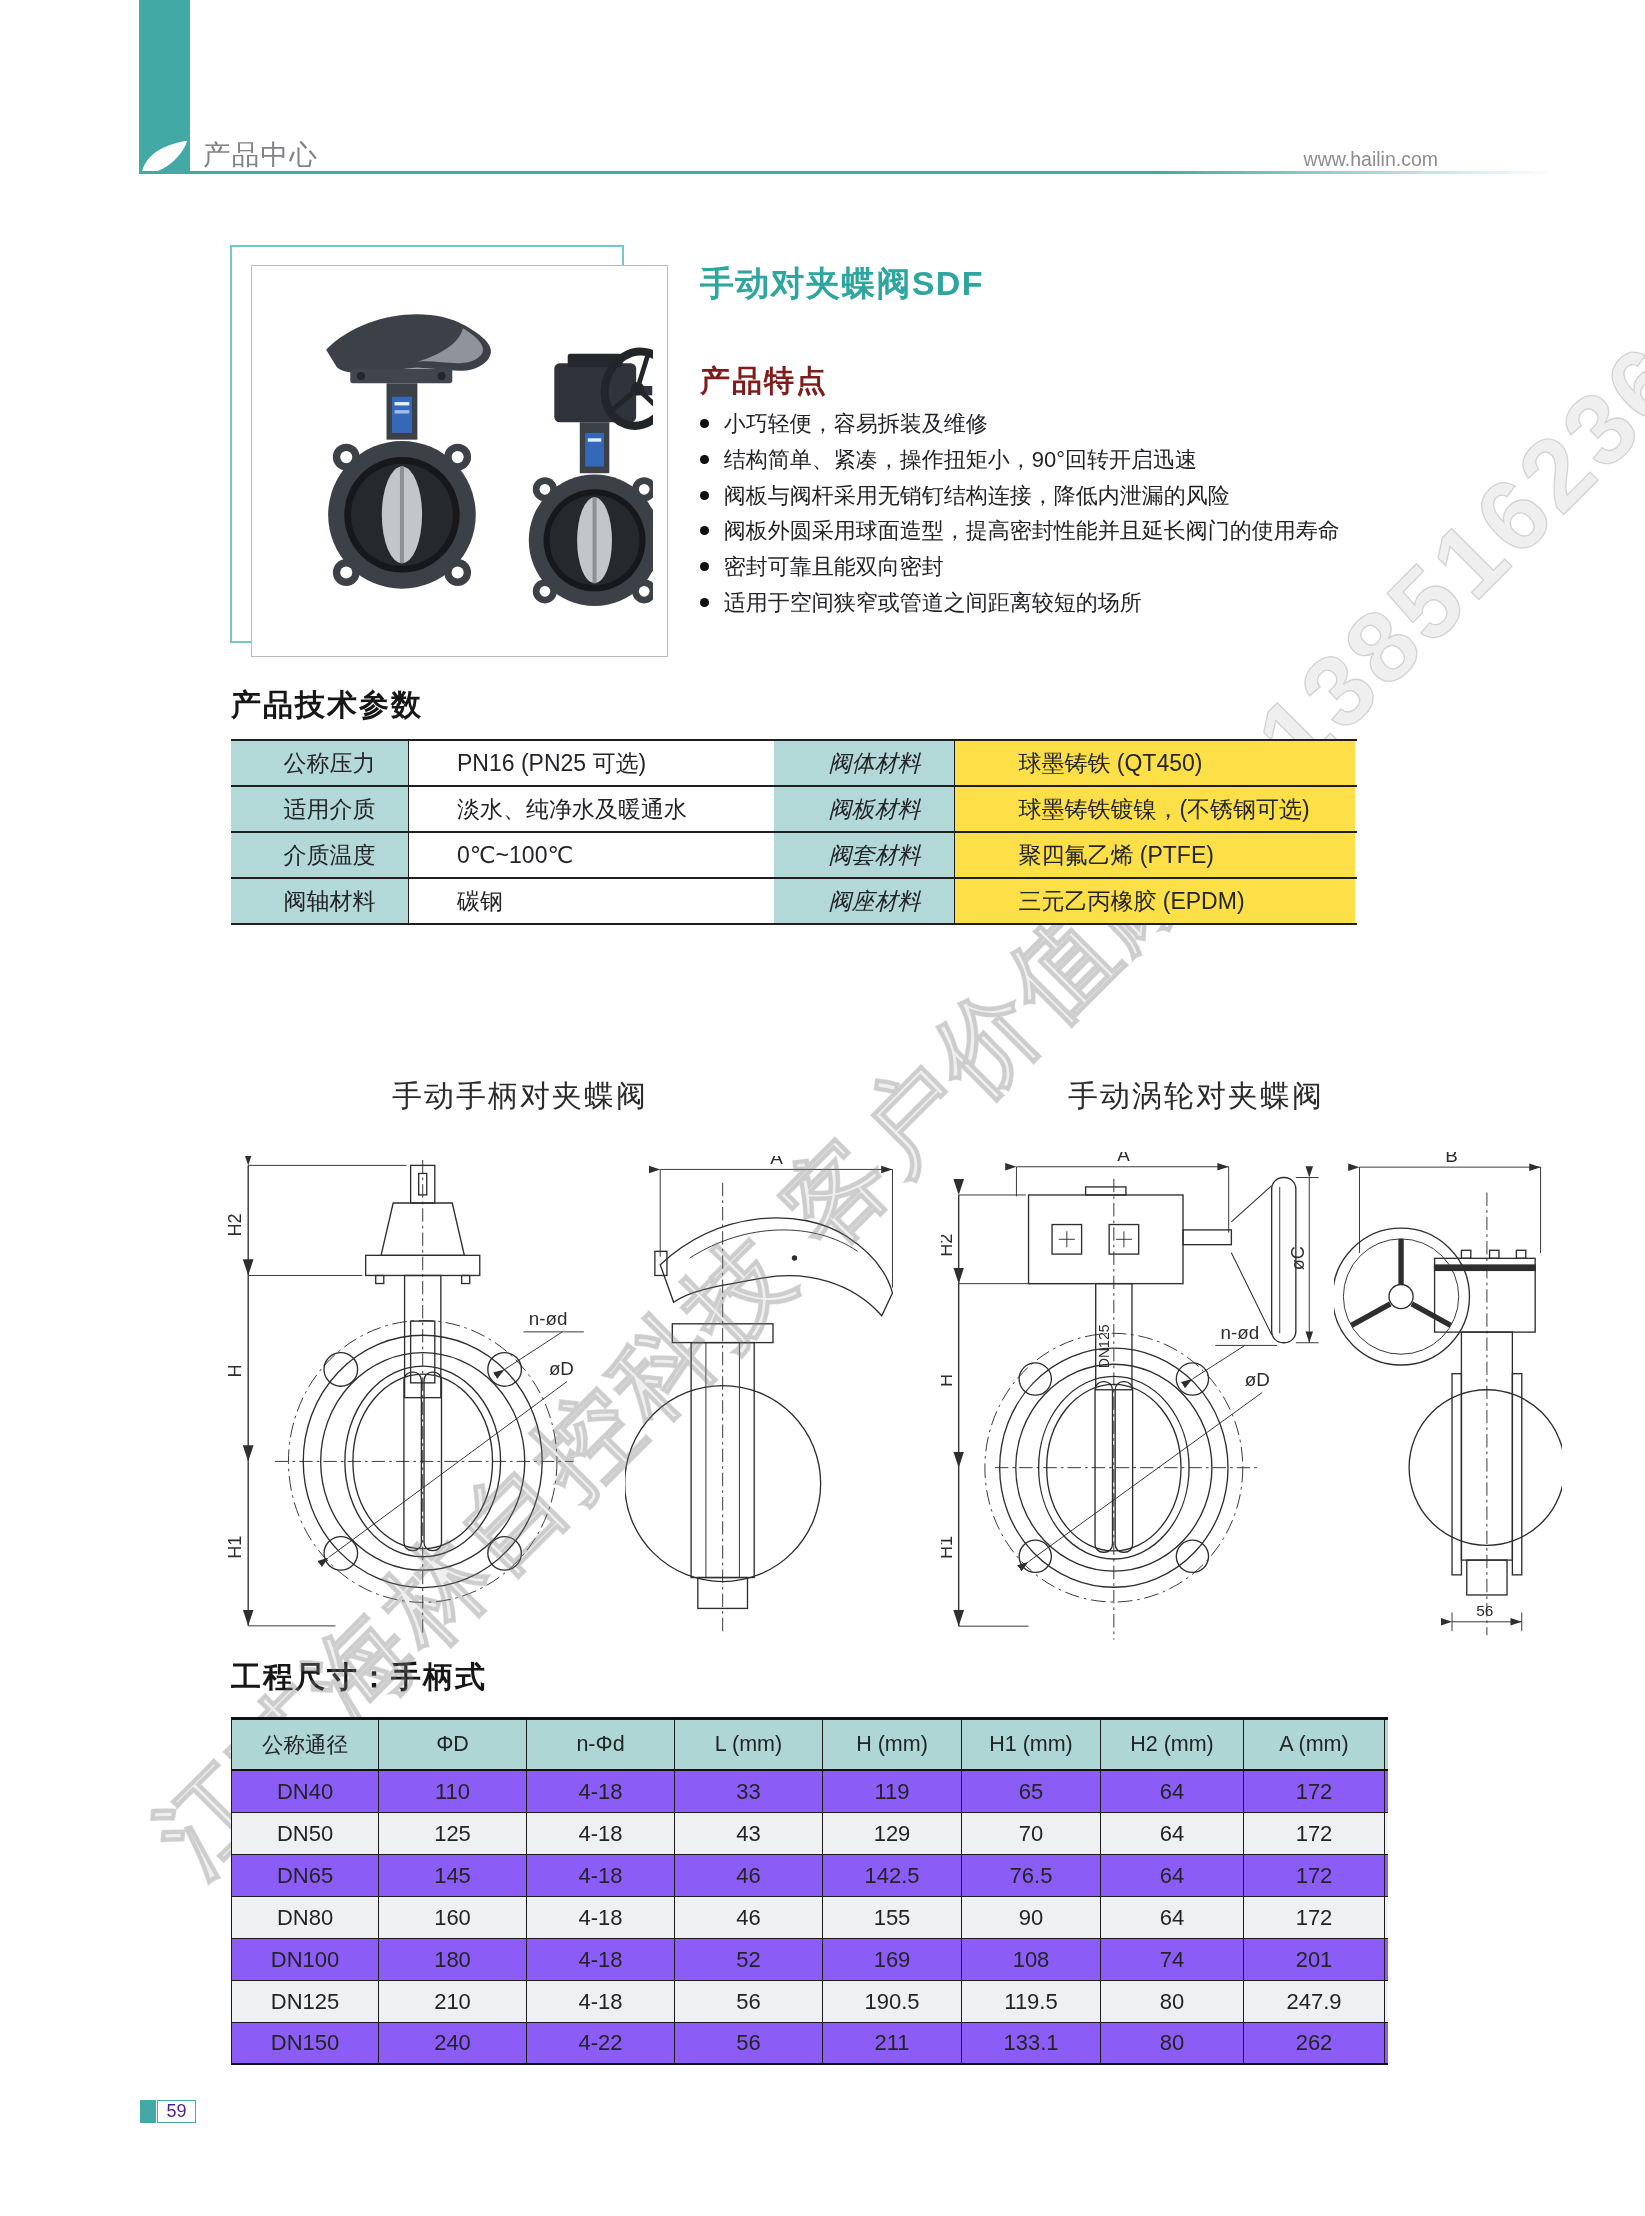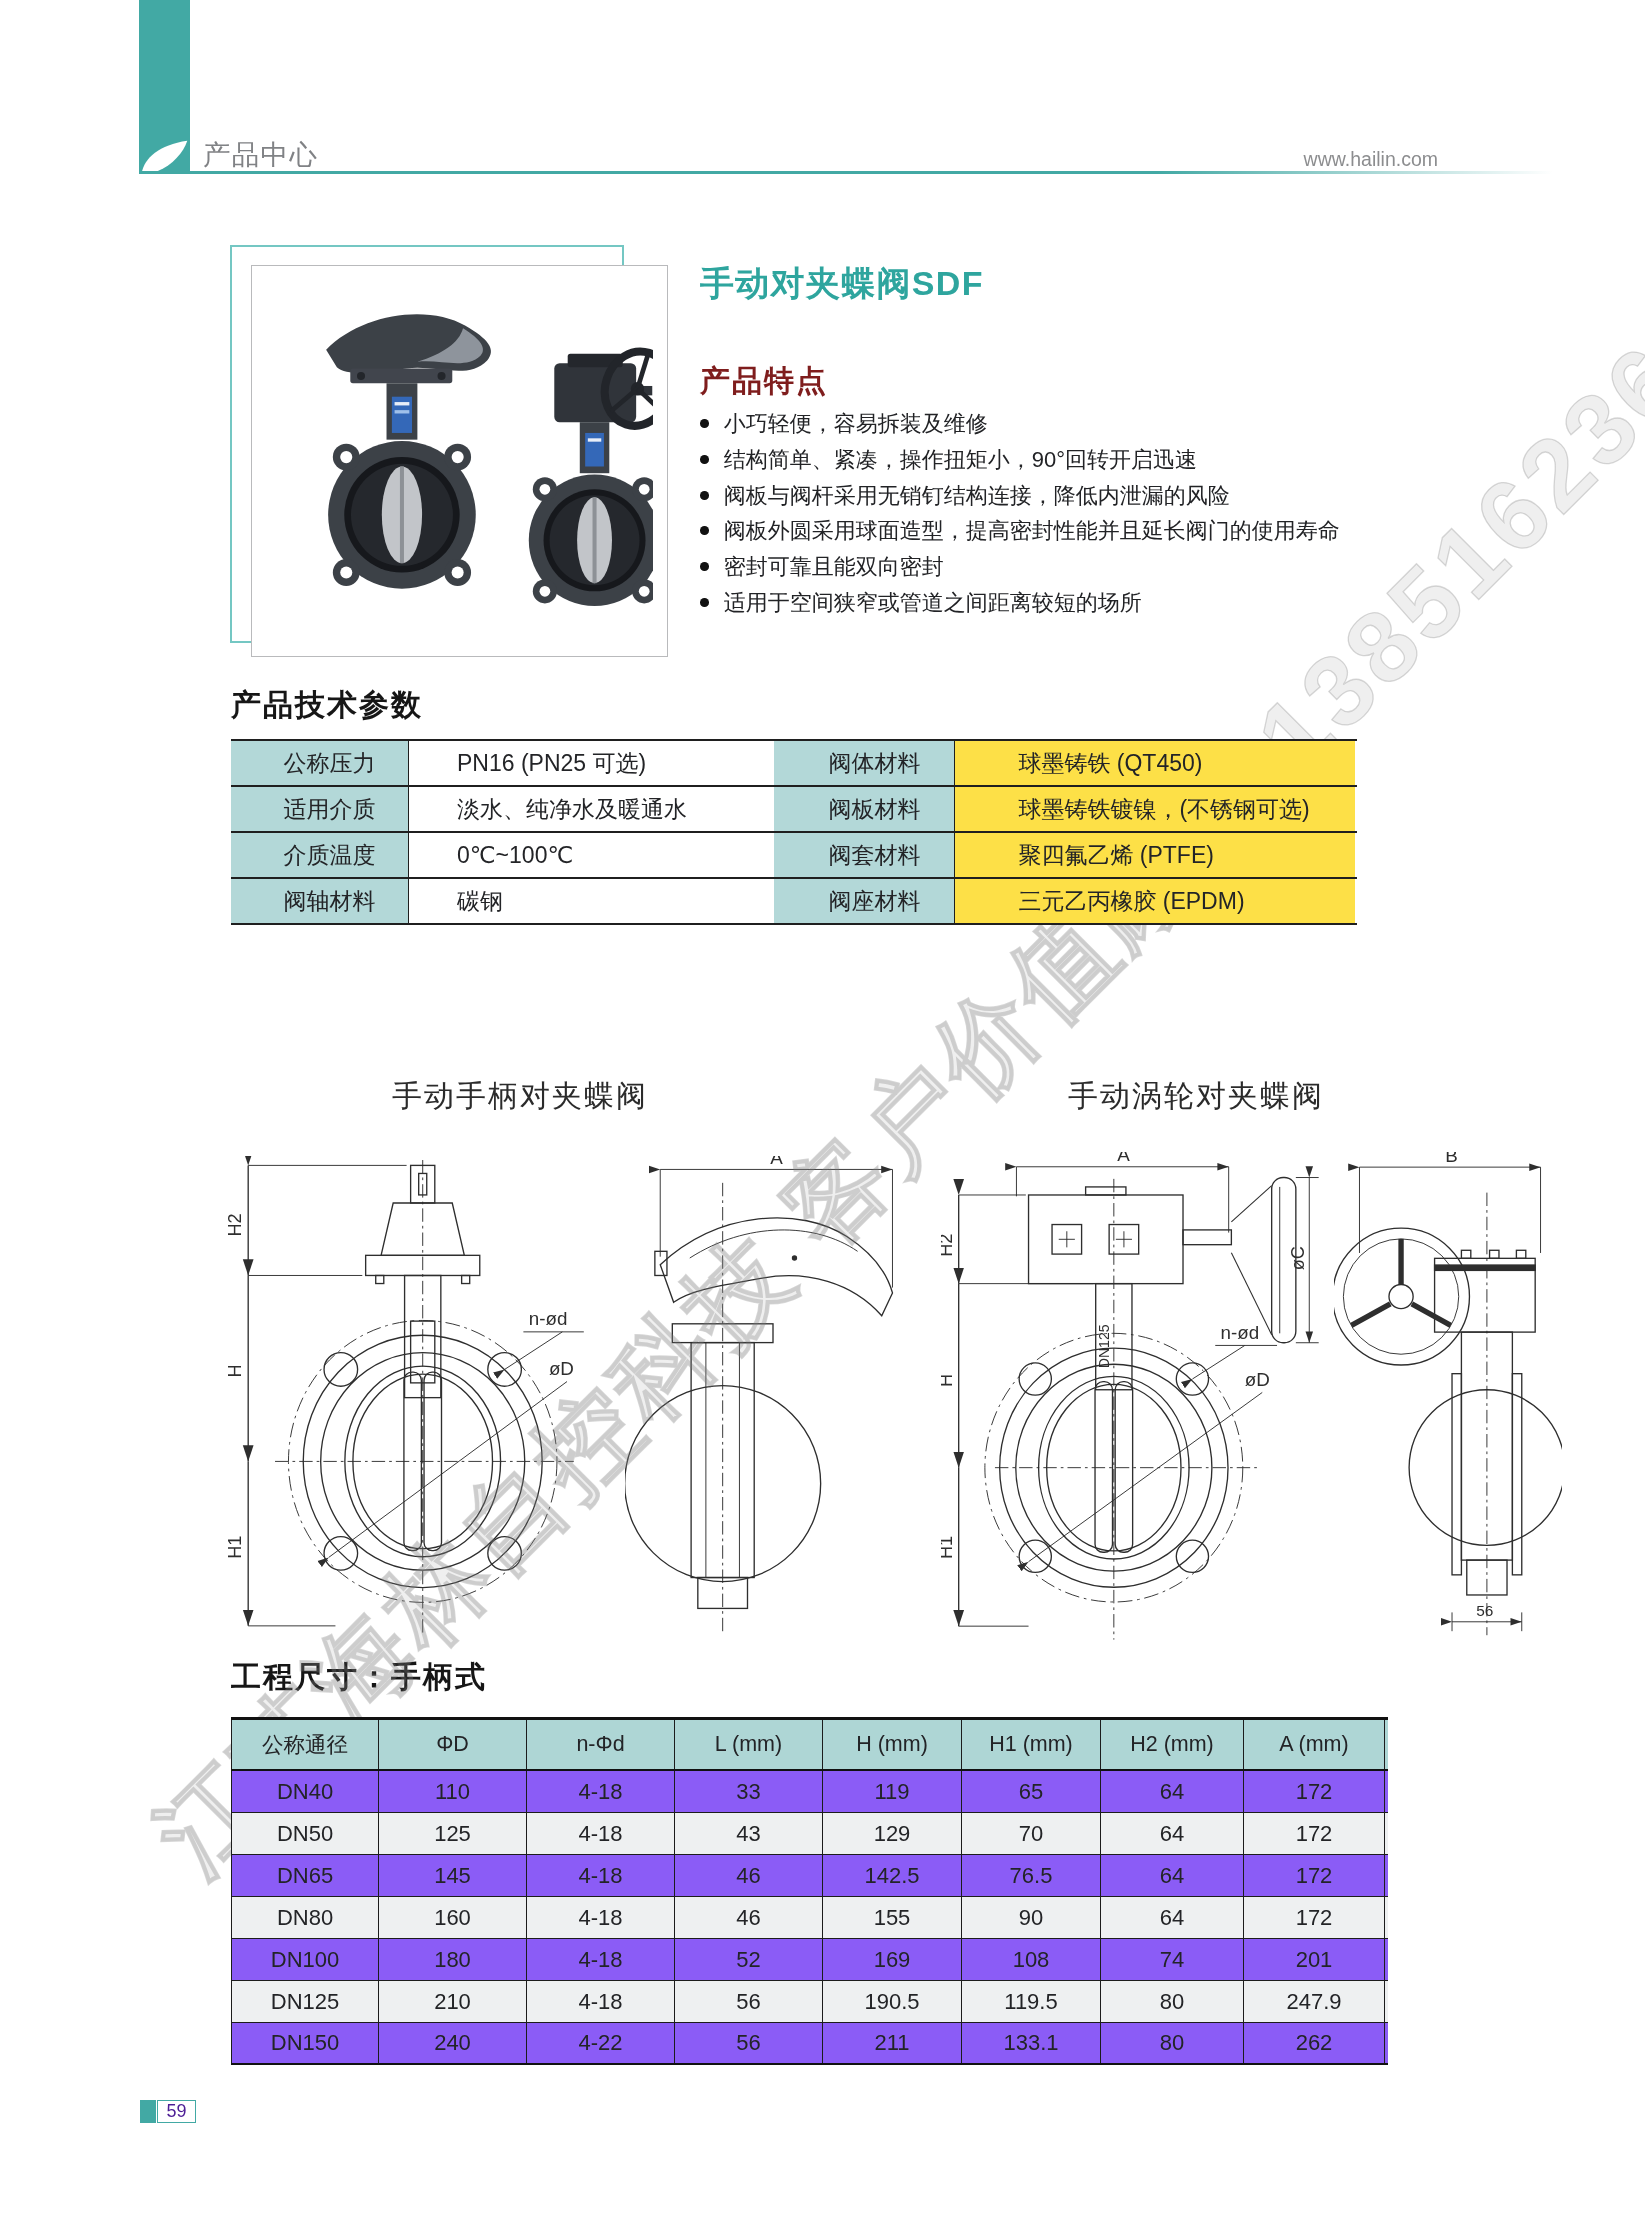--- a/index.html
+++ b/index.html
@@ -36,21 +36,21 @@
   .sec-head{font-size:30px;font-weight:700;color:#161616;letter-spacing:2px;}
 
   
   .specs{left:231px;top:739px;width:1126px;border-top:2px solid #1f1f1f;z-index:2;}
   .specs .row{display:flex;height:46px;border-bottom:2px solid #1f1f1f;box-sizing:border-box;}
   .specs .c{display:flex;align-items:center;box-sizing:border-box;font-size:23px;color:#232427;padding-left:20px;}
   .specs .k{justify-content:center;background:#b3d8d8;}
   .specs .c1{width:178px;border-right:1.3px solid #1f1f1f;}
   .specs .c2{width:360px;padding-left:48px;background:#fff;}
   .specs .gut{width:5.4px;background:#fff;}
-  .specs .c3{width:181px;border-right:1.3px solid #1f1f1f;}
+  .specs .c3{width:181px;border-right:1.3px solid #1f1f1f;font-style:italic;}
   .specs .c4{width:400px;padding-left:63px;background:#fde047;}
 
   
   .draw-title{top:1076px;width:376px;text-align:center;font-size:30px;color:#2b2b2b;letter-spacing:2px;}
   svg text{font-family:"Liberation Sans","DejaVu Sans",sans-serif;}
 
   
   .dims{left:231px;top:1717px;width:1157px;border-top:3.4px solid #111;z-index:2;}
   .dims .hrow{display:flex;height:51px;background:#aed6d5;border-bottom:2px solid #111;box-sizing:border-box;}
   .dims .drow{display:flex;height:42px;border-bottom:1.3px solid #1c1c1c;box-sizing:border-box;background:#8b5cf6;}

